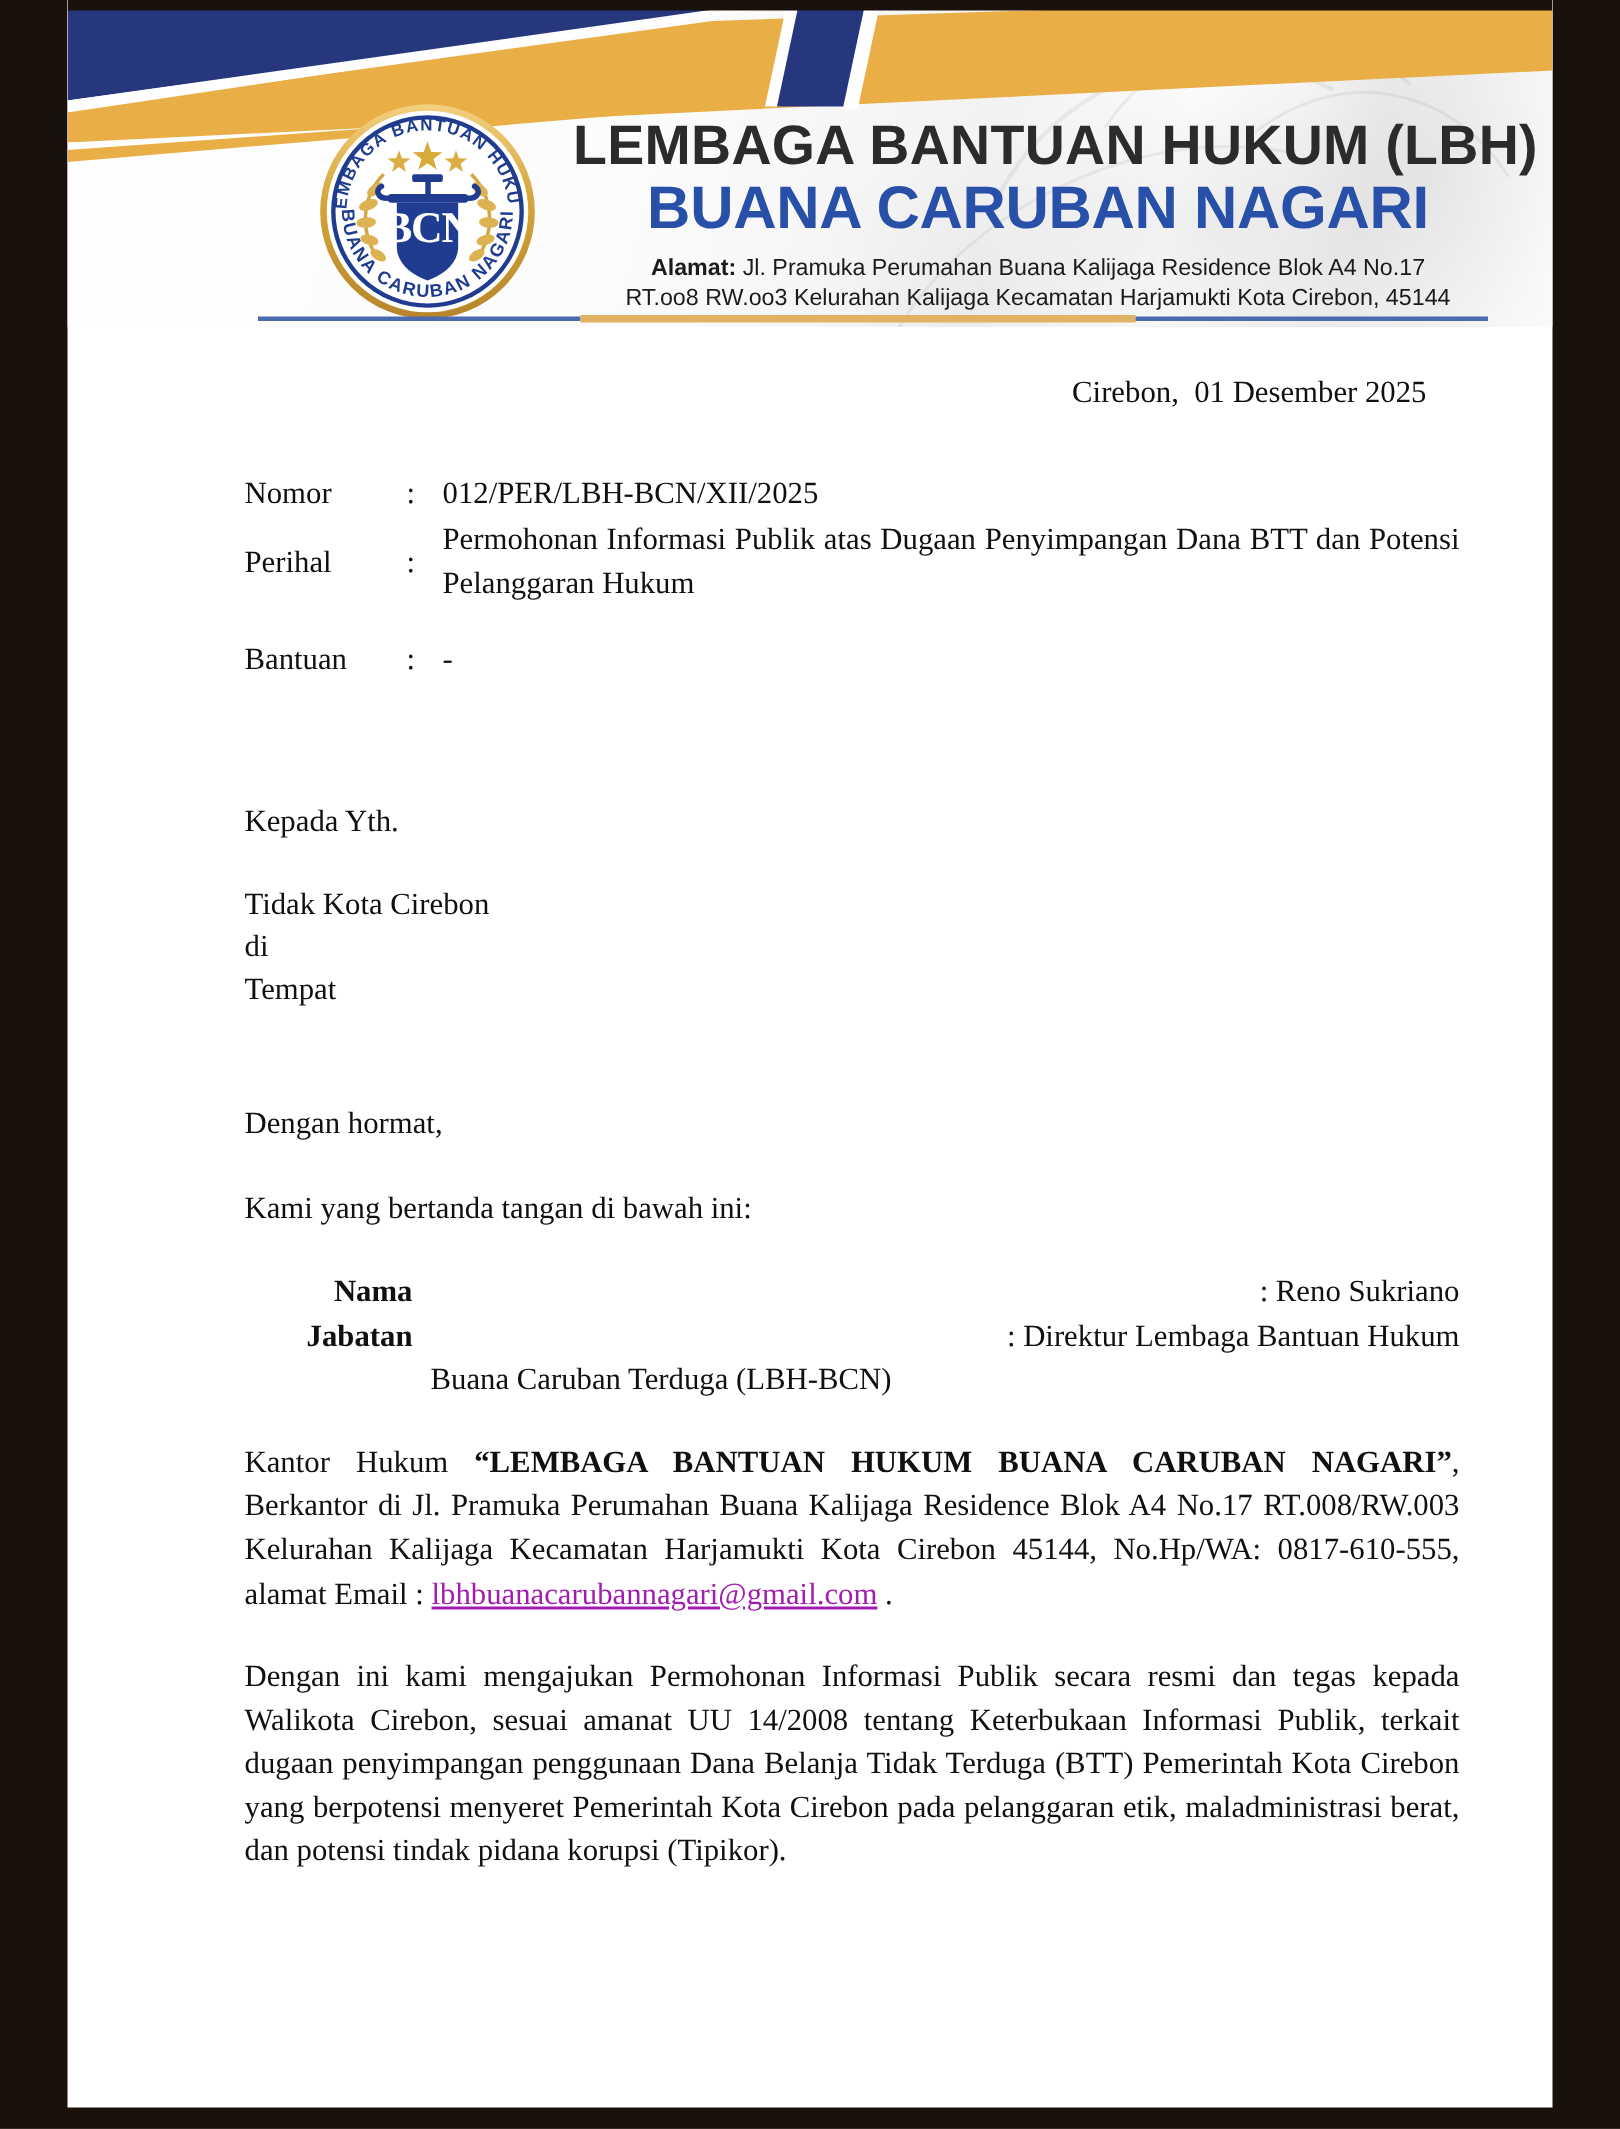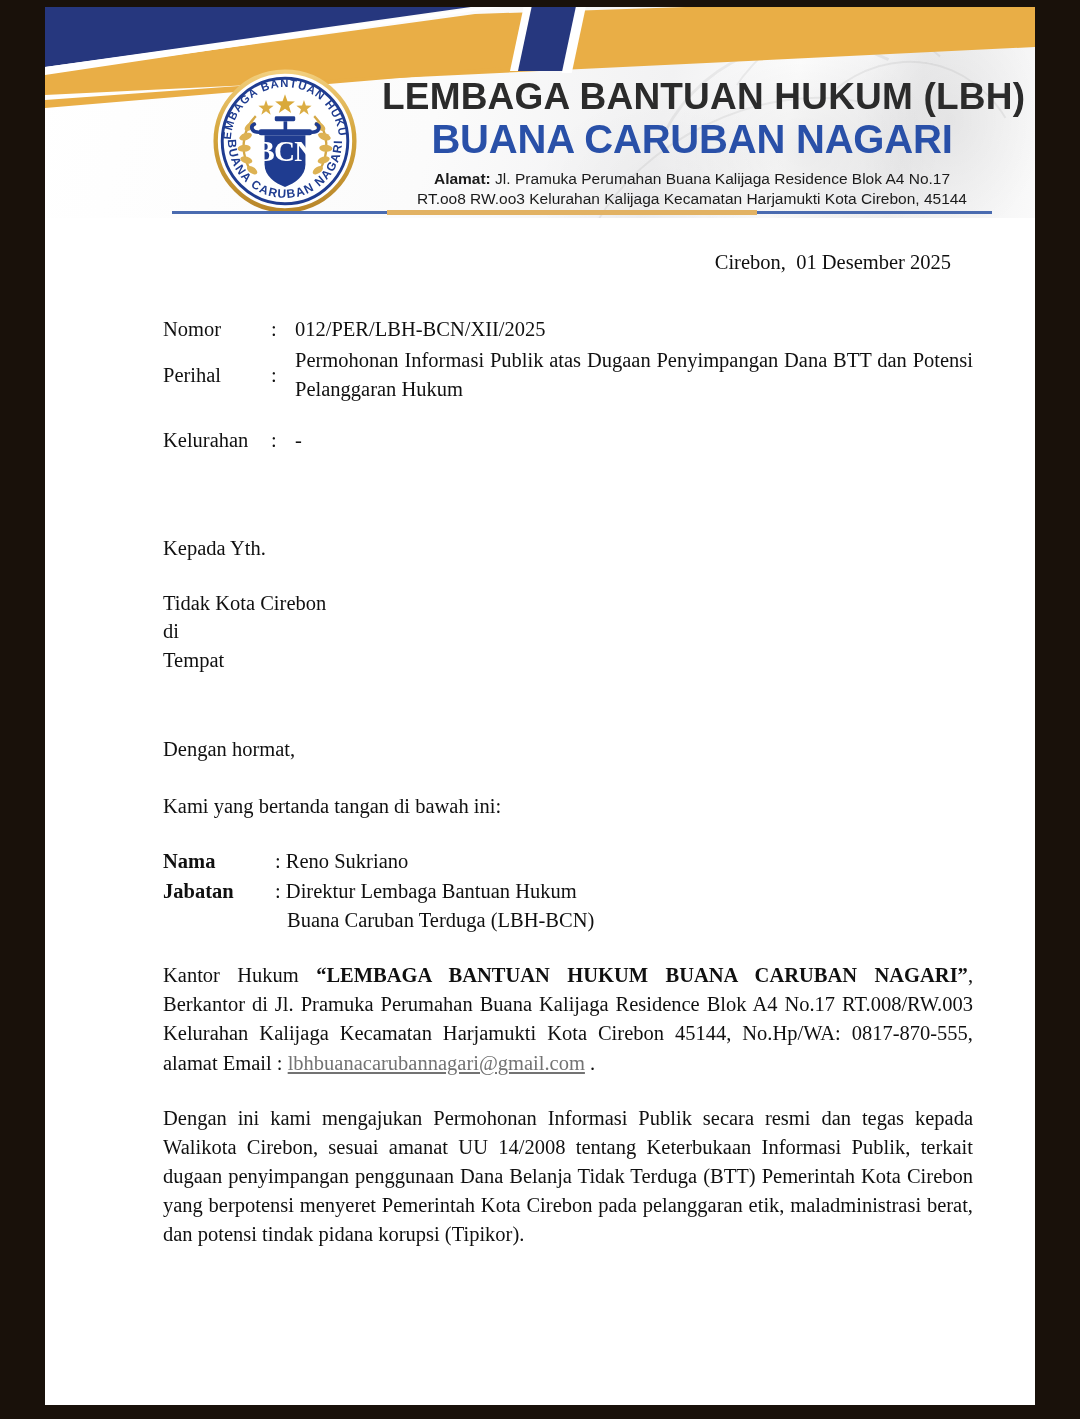--- a/index.html
+++ b/index.html
@@ -223,34 +223,34 @@
   .meta-gap { height: 22px; }
 
   .addressee { margin-top: 78px; }
   .addressee .yth { margin-bottom: 26px; }
   .addressee .ln { line-height: 1.4; }
 
   .greet { margin-top: 60px; }
   .intro { margin-top: 28px; }
 
   .ident { margin-top: 26px; }
-  .ident-row { display: flex; align-items: flex-start; }
+  .ident-row { display: flex; align-items: flex-start; text-align: right; }
   .ident-row + .ident-row { margin-top: 1px; }
   .ident-label { flex: 0 0 112px; font-weight: 700; }
   .ident-value { flex: 1 1 auto; }
   .ident-cont { margin-left: 112px; padding-left: 12px; }
 
   .para {
     margin-top: 26px;
     text-align: justify;
     text-justify: inter-word;
   }
   .para b { font-weight: 700; margin-top: 23px; }
   .mail-link {
-    color: #737373;
+    color: #a21caf;
     text-decoration: underline;
   }
 </style>
 </head>
 <body>
 
 <div class="page-frame">
   <div class="sheet">
 
     <div class="banner">
@@ -357,21 +357,21 @@
           <div class="meta-colon">:</div>
           <div class="meta-value nowrap">012/PER/LBH-BCN/XII/2025</div>
         </div>
         <div class="meta-row">
           <div class="meta-label">Perihal</div>
           <div class="meta-colon">:</div>
           <div class="meta-value">Permohonan Informasi Publik atas Dugaan Penyimpangan Dana BTT dan Potensi Pelanggaran Hukum</div>
         </div>
         <div class="meta-gap"></div>
         <div class="meta-row">
-          <div class="meta-label">Kelurahan</div>
+          <div class="meta-label">Bantuan</div>
           <div class="meta-colon">:</div>
           <div class="meta-value nowrap">-</div>
         </div>
       </div>
 
       <div class="addressee">
         <div class="yth">Kepada Yth.</div>
         <div class="ln">Tidak Kota Cirebon</div>
         <div class="ln">di</div>
         <div class="ln">Tempat</div>
@@ -386,20 +386,20 @@
           <div class="ident-value">: Reno Sukriano</div>
         </div>
         <div class="ident-row">
           <div class="ident-label">Jabatan</div>
           <div class="ident-value">: Direktur Lembaga Bantuan Hukum</div>
         </div>
         <div class="ident-cont">Buana Caruban Terduga (LBH-BCN)</div>
       </div>
 
       <div class="para">
-        <span>Kantor Hukum </span><b>“LEMBAGA BANTUAN HUKUM BUANA CARUBAN NAGARI”</b><span>, Berkantor di Jl. Pramuka Perumahan Buana Kalijaga Residence Blok A4 No.17 RT.008/RW.003 Kelurahan Kalijaga Kecamatan Harjamukti Kota Cirebon 45144, No.Hp/WA: 0817-870-555, alamat Email : </span><a class="mail-link" href="#">lbhbuanacarubannagari@gmail.com</a><span> .</span>
+        <span>Kantor Hukum </span><b>“LEMBAGA BANTUAN HUKUM BUANA CARUBAN NAGARI”</b><span>, Berkantor di Jl. Pramuka Perumahan Buana Kalijaga Residence Blok A4 No.17 RT.008/RW.003 Kelurahan Kalijaga Kecamatan Harjamukti Kota Cirebon 45144, No.Hp/WA: 0817-610-555, alamat Email : </span><a class="mail-link" href="#">lbhbuanacarubannagari@gmail.com</a><span> .</span>
       </div>
 
       <div class="para">Dengan ini kami mengajukan Permohonan Informasi Publik secara resmi dan tegas kepada Walikota Cirebon, sesuai amanat UU 14/2008 tentang Keterbukaan Informasi Publik, terkait dugaan penyimpangan penggunaan Dana Belanja Tidak Terduga (BTT) Pemerintah Kota Cirebon yang berpotensi menyeret Pemerintah Kota Cirebon pada pelanggaran etik, maladministrasi berat, dan potensi tindak pidana korupsi (Tipikor).</div>
 
     </div>
   </div>
 </div>
 
 </body></html>

